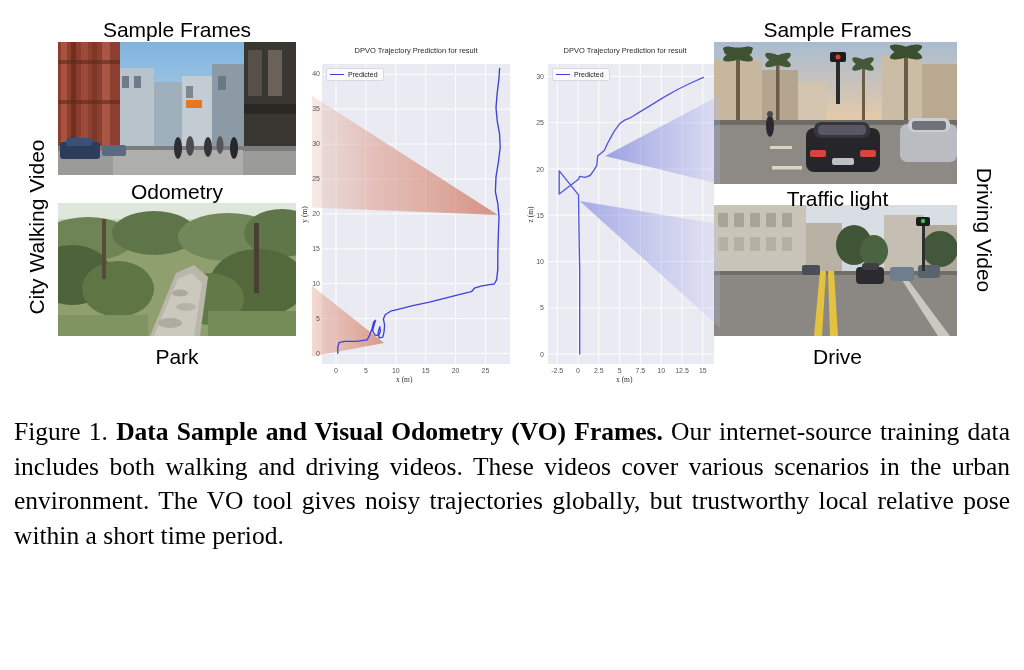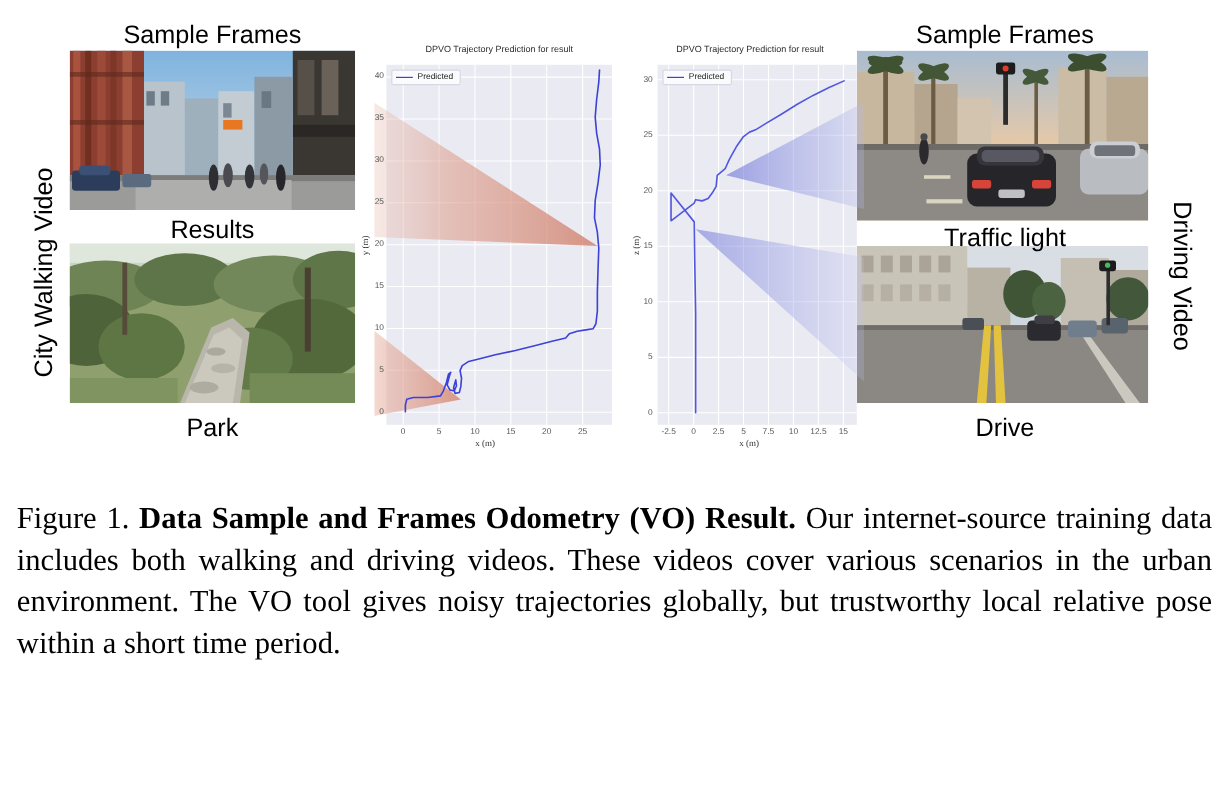--- a/index.html
+++ b/index.html
@@ -30,21 +30,21 @@
     transform-origin:center center;
   }
   .side-left{transform:rotate(-90deg);}
   .side-right{transform:rotate(90deg);}
 
   
   .photo{position:absolute;overflow:hidden;}
   .photo svg{display:block;}
 
   
-  .plot{position:absolute;}
+  .plot{position:absolute;margin-top:10px;}
   .plot-title{
     position:absolute;top:0;left:0;right:0;text-align:center;
     font-size:7.5px;color:#2b2b2b;font-family:"Liberation Sans",sans-serif;
   }
   .axis-tick{
     position:absolute;font-size:7px;color:#555;
     font-family:"Liberation Sans",sans-serif;white-space:nowrap;
   }
   .axis-name{
     position:absolute;font-size:7.5px;color:#333;
@@ -412,26 +412,26 @@
       <div class="axis-tick" style="left:78.6px;top:321px;width:22px;text-align:center;">5</div>
       <div class="axis-tick" style="left:99.4px;top:321px;width:22px;text-align:center;">7.5</div>
       <div class="axis-tick" style="left:120.2px;top:321px;width:22px;text-align:center;">10</div>
       <div class="axis-tick" style="left:141.0px;top:321px;width:22px;text-align:center;">12.5</div>
       <div class="axis-tick" style="left:161.8px;top:321px;width:22px;text-align:center;">15</div>
 
       <div class="axis-name" style="left:86px;top:329px;">x (m)</div>
       <div class="axis-name rot" style="left:-8px;top:164px;">z (m)</div>
     </div>
 
-    <div class="sub-label" style="left:57px;top:180px;width:240px;">Results</div>
+    <div class="sub-label" style="left:57px;top:180px;width:240px;">Odometry</div>
     <div class="sub-label" style="left:715px;top:187px;width:245px;">Traffic light</div>
     <div class="sub-label" style="left:57px;top:345px;width:240px;">Park</div>
     <div class="sub-label" style="left:715px;top:345px;width:245px;">Drive</div>
 
   </div>
 
   <div class="caption">
     <span>Figure 1.</span>
-    <b>Data Sample and Frames Odometry (VO) Result.</b>
+    <b>Data Sample and Visual Odometry (VO) Frames.</b>
     <span>Our internet-source training data includes both walking and driving videos. These videos cover various scenarios in the urban environment. The VO tool gives noisy trajectories globally, but trustworthy local relative pose within a short time period.</span>
   </div>
 
 </div>
 
 </body></html>

